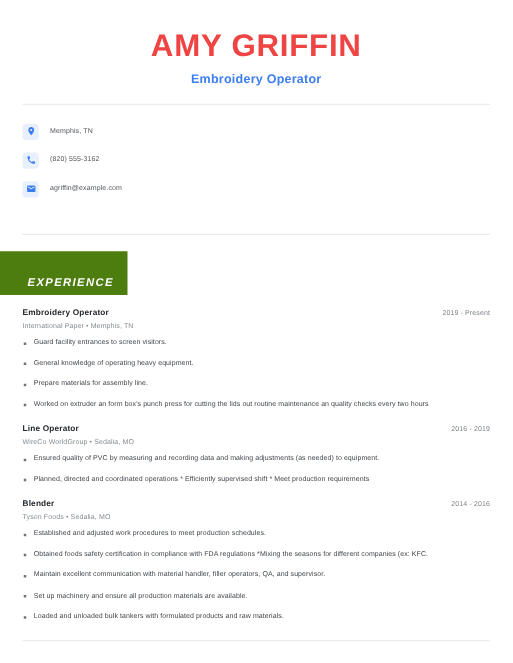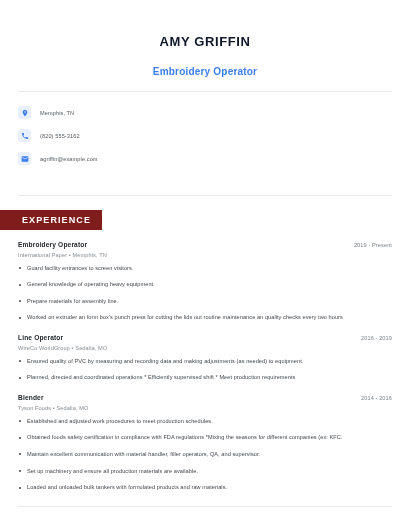--- a/index.html
+++ b/index.html
@@ -22,26 +22,26 @@
     padding: 0 18px;
     position: relative;
   }
 
   
   .header {
     padding-top: 18px;
     text-align: center;
   }
   .full-name {
-    font-size: 13px;
+    font-size: 25px;
     font-weight: bold;
     letter-spacing: 0.6px;
-    color: #0f172a;
+    color: #ef4444;
     line-height: 1.2;
-    margin: 16px;
+    margin: 4px;
   }
   .job-title {
     font-size: 10px;
     font-weight: bold;
     color: #3c7df0;
     letter-spacing: 0.2px;
     margin-top: 6px;
   }
   .divider {
     border: 0;
@@ -78,28 +78,29 @@
   }
   .contact-text {
     font-size: 5.6px;
     color: #53585d;
     letter-spacing: 0.1px;
   }
 
   
   .section-tag {
     display: inline-block;
-    background: #7f1d1d;
+    background: #4d7c0f;
     color: #ffffff;
     font-size: 9px;
     font-weight: bold;
     letter-spacing: 1.1px;
-    padding: 5px 11px 5px 10px;
+    padding: 20px 11px 5px 10px;
     margin-left: -18px;
     padding-left: 22px;
+    font-style: italic;
   }
   .section {
     margin-top: 13px;
   }
   .section-body {
     padding-top: 11px;
   }
 
   
   .job {

